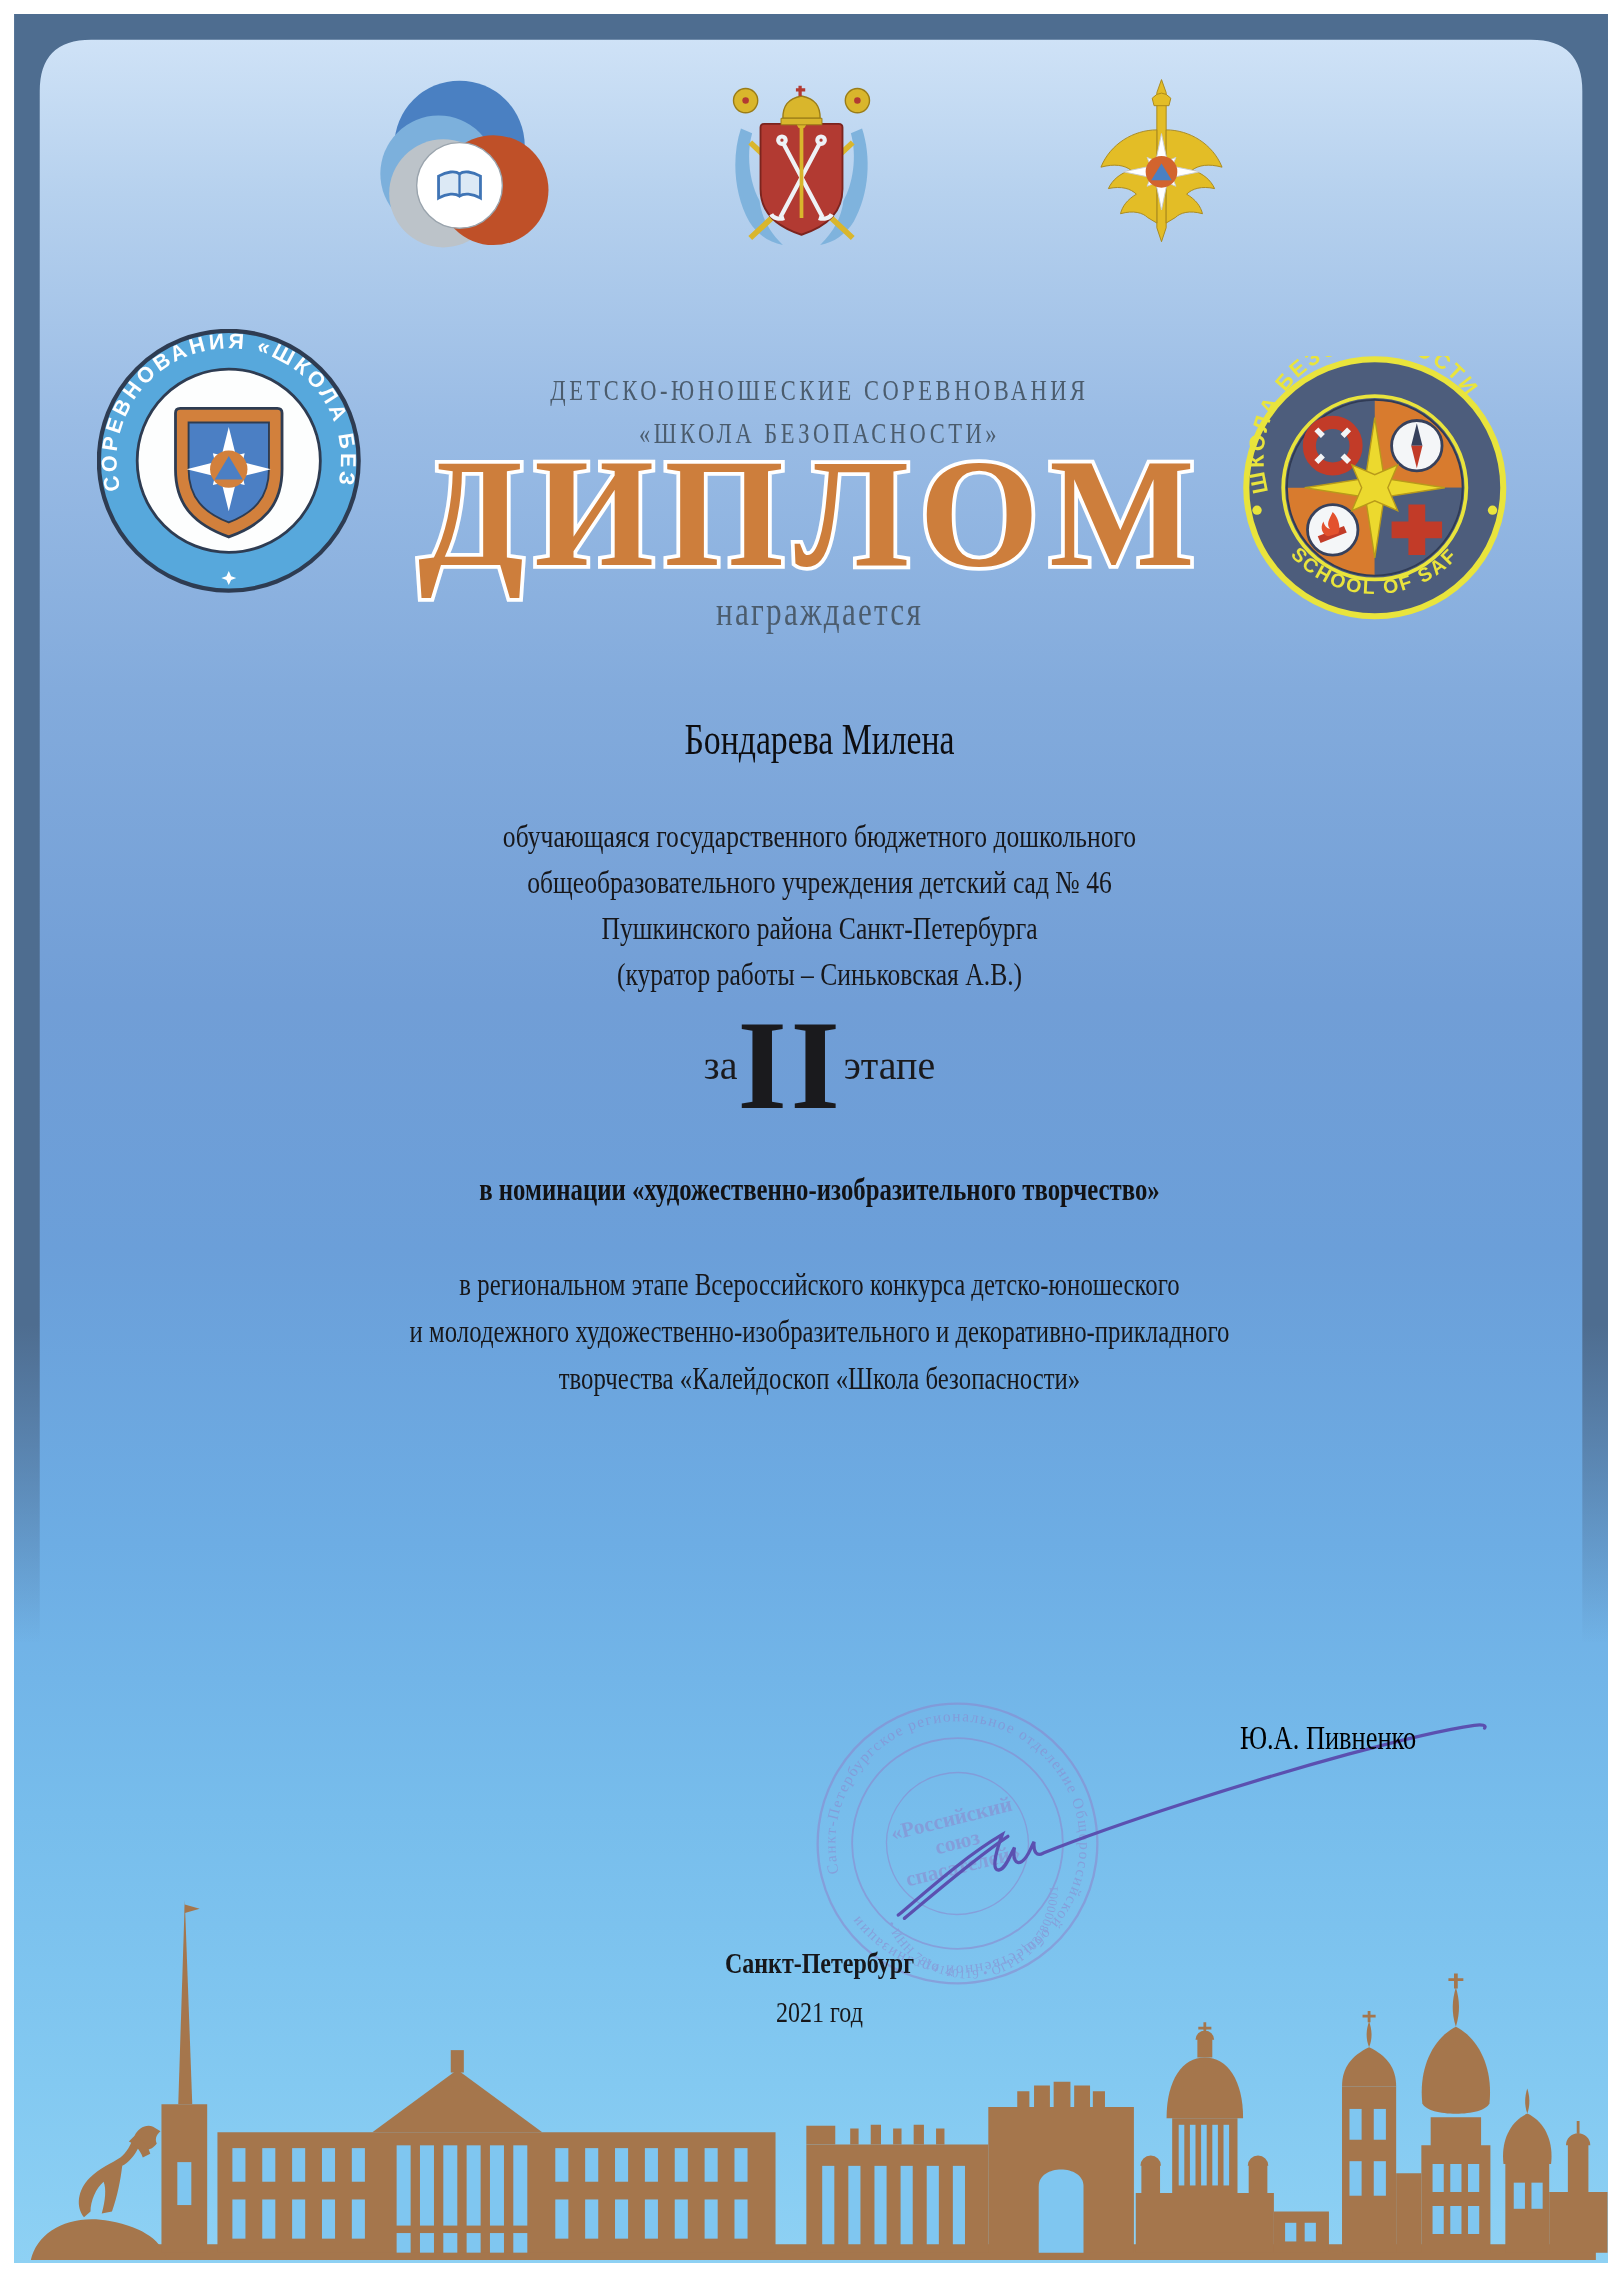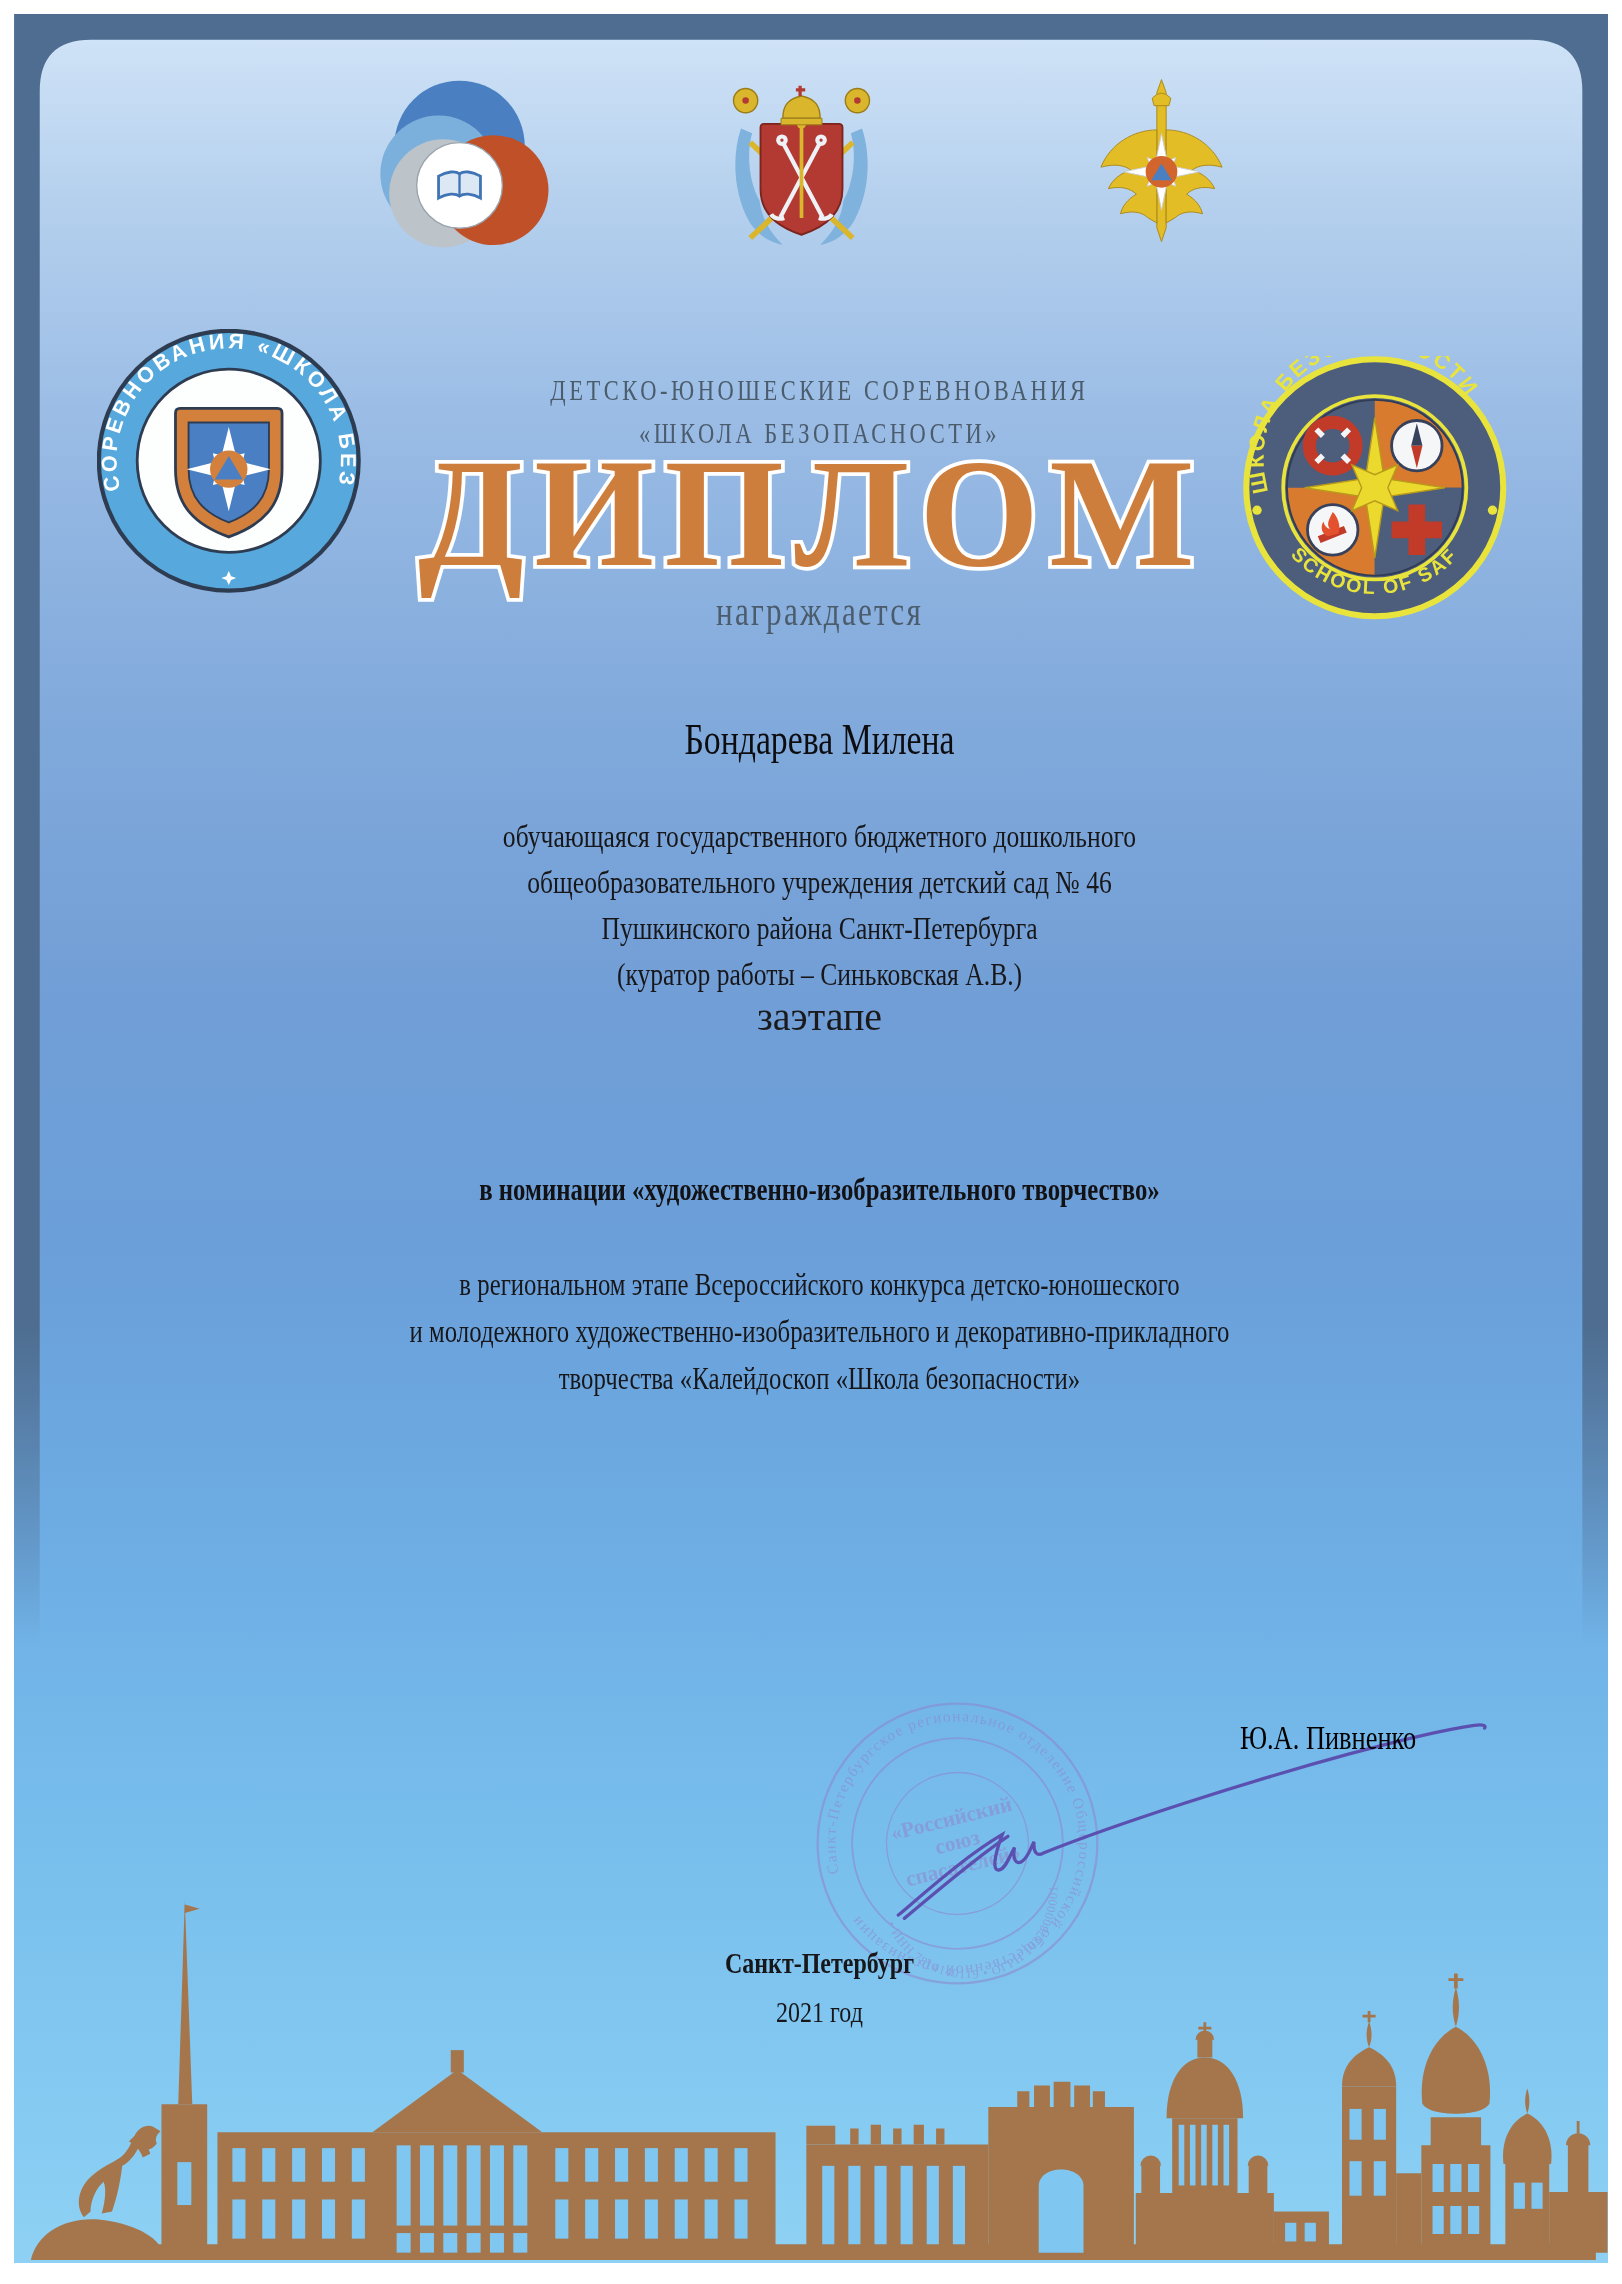--- a/index.html
+++ b/index.html
@@ -174,20 +174,21 @@
     <div class="cx desc">
       <div>обучающаяся государственного бюджетного дошкольного</div>
       <div>общеобразовательного учреждения детский сад № 46</div>
       <div>Пушкинского района Санкт-Петербурга</div>
       <div>(куратор работы – Синьковская А.В.)</div>
     </div>
   </div>
 
   <div class="abs center award-row" style="top:993px;">
     <span class="award-side">за</span>
+    <span class="award-place">II</span>
     <span class="award-side">этапе</span>
   </div>
 
   <div class="abs center" style="top:1172px;">
     <div class="cx nomination">в номинации  «художественно-изобразительного творчество»</div>
   </div>
 
   <div class="abs center" style="top:1261px;">
     <div class="cx stage">
       <div>в региональном этапе Всероссийского конкурса детско-юношеского</div>

